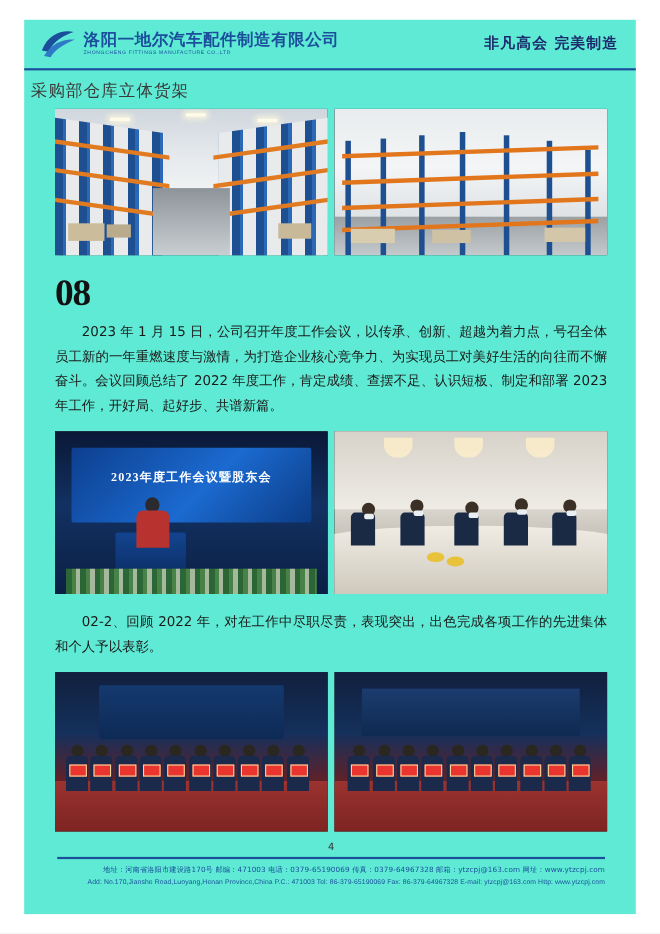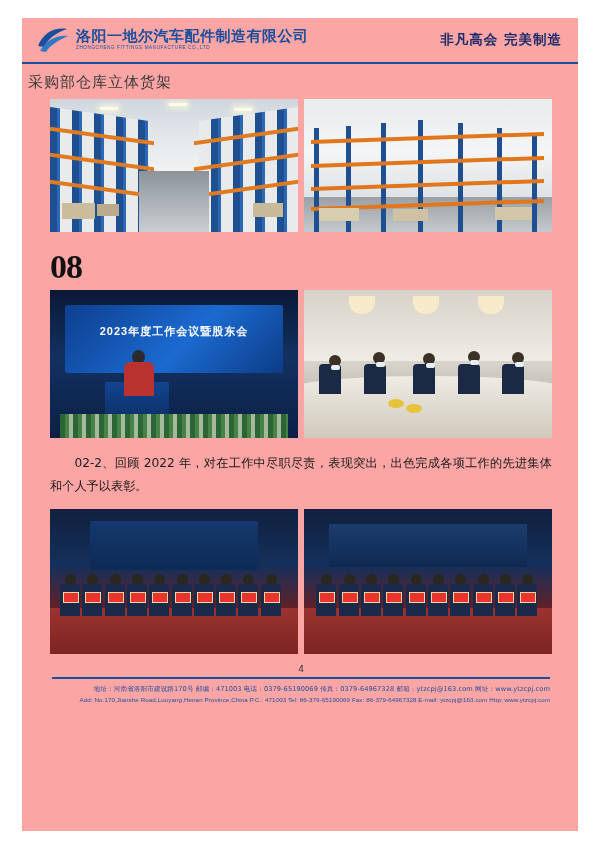--- a/index.html
+++ b/index.html
@@ -19,21 +19,21 @@
     height: 849px;
     background: #ffffff;
     box-sizing: border-box;
   }
   .page-inner {
     position: absolute;
     left: 22px;
     top: 18px;
     width: 556px;
     height: 813px;
-    background: #fca5a5;
+    background: #5eead4;
   }
 
   
   .header {
     position: relative;
     height: 46px;
     display: flex;
     align-items: center;
     border-bottom: 2px solid #1b4f9c;
     padding: 0 12px 0 14px;
@@ -207,21 +207,21 @@
   .whB .ceil { position:absolute; inset:0; background:linear-gradient(#e9ecee,#f3f5f6 40%,#cfd4d8); }
   .whB .rk { position:absolute; bottom:0; background:#1d4f91; }
   .whB .or { position:absolute; background:#e2761d; }
   .whB .fl { position:absolute; left:0; right:0; bottom:0; height:26%; background:linear-gradient(#9aa0a4,#c4c9cc); }
 
   
   .cf .bg { position:absolute; inset:0; background:linear-gradient(#0a1836,#123162 45%,#0c2045); }
   .cf .screen { position:absolute; left:6%; top:10%; width:88%; height:46%;
       background:linear-gradient(135deg,#0d3f8f,#1b6ad0 55%,#0c3c86); border-radius:2px; }
   .cf .scr-txt { position:absolute; left:0; right:0; top:28%; text-align:center;
-      color:#ffffff; font-family:Liberation Sans, sans-serif; font-size:11px; font-weight:bold; letter-spacing:1px; }
+      color:#ffffff; font-family:Liberation Serif, serif; font-size:11px; font-weight:bold; letter-spacing:1px; }
   .cf .podium { position:absolute; left:22%; bottom:4%; width:26%; height:34%;
       background:linear-gradient(#12448f,#0b2a5c); border-radius:2px 2px 0 0; }
   .cf .person { position:absolute; left:30%; bottom:30%; width:30px; height:44px; }
   .cf .head { position:absolute; left:8px; top:0; width:13px; height:14px; border-radius:50%; background:#2b2b2f; }
   .cf .torso { position:absolute; left:0; top:12px; width:30px; height:34px; background:#b8322f; border-radius:6px 6px 0 0; }
   .cf .flowers { position:absolute; left:4%; right:4%; bottom:0; height:16%;
       background:repeating-linear-gradient(90deg,#2f6d33 0 5px,#4e8c45 5px 9px,#b7c9a6 9px 13px); opacity:.9; }
 
   
   .mt .bg { position:absolute; inset:0; background:linear-gradient(#c9c4bb,#e2ded6 40%,#9e9a92); }
@@ -306,20 +306,21 @@
             <div class="or" style="left:6%;bottom:8%;width:16%;height:10%;background:#d9cdb0"></div>
             <div class="or" style="left:36%;bottom:8%;width:14%;height:9%;background:#cfc2a4"></div>
             <div class="or" style="right:8%;bottom:9%;width:15%;height:10%;background:#d4c7a9"></div>
           </div>
         </div>
       </div>
 
       <div class="article-head">
         <div class="big-num">08</div>
       </div>
+      <div class="body-text">2023 年 1 月 15 日，公司召开年度工作会议，以传承、创新、超越为着力点，号召全体员工新的一年重燃速度与激情，为打造企业核心竞争力、为实现员工对美好生活的向往而不懈奋斗。会议回顾总结了 2022 年度工作，肯定成绩、查摆不足、认识短板、制定和部署 2023 年工作，开好局、起好步、共谱新篇。</div>
 
       <div class="photo-row">
         <div class="photo ph3 cf">
           <div class="wh">
             <div class="bg"></div>
             <div class="screen">
               <div class="scr-txt">2023年度工作会议暨股东会</div>
             </div>
             <div class="podium"></div>
             <div class="person">

